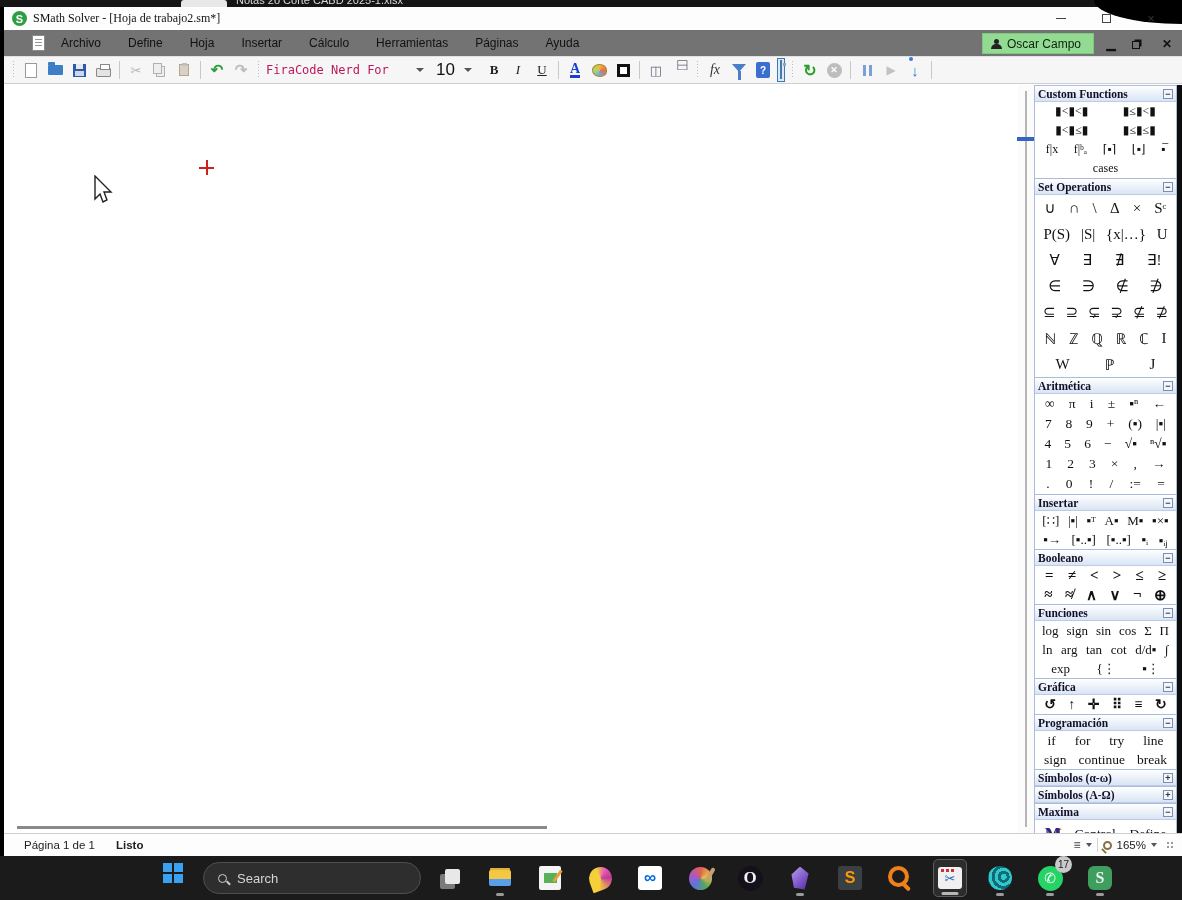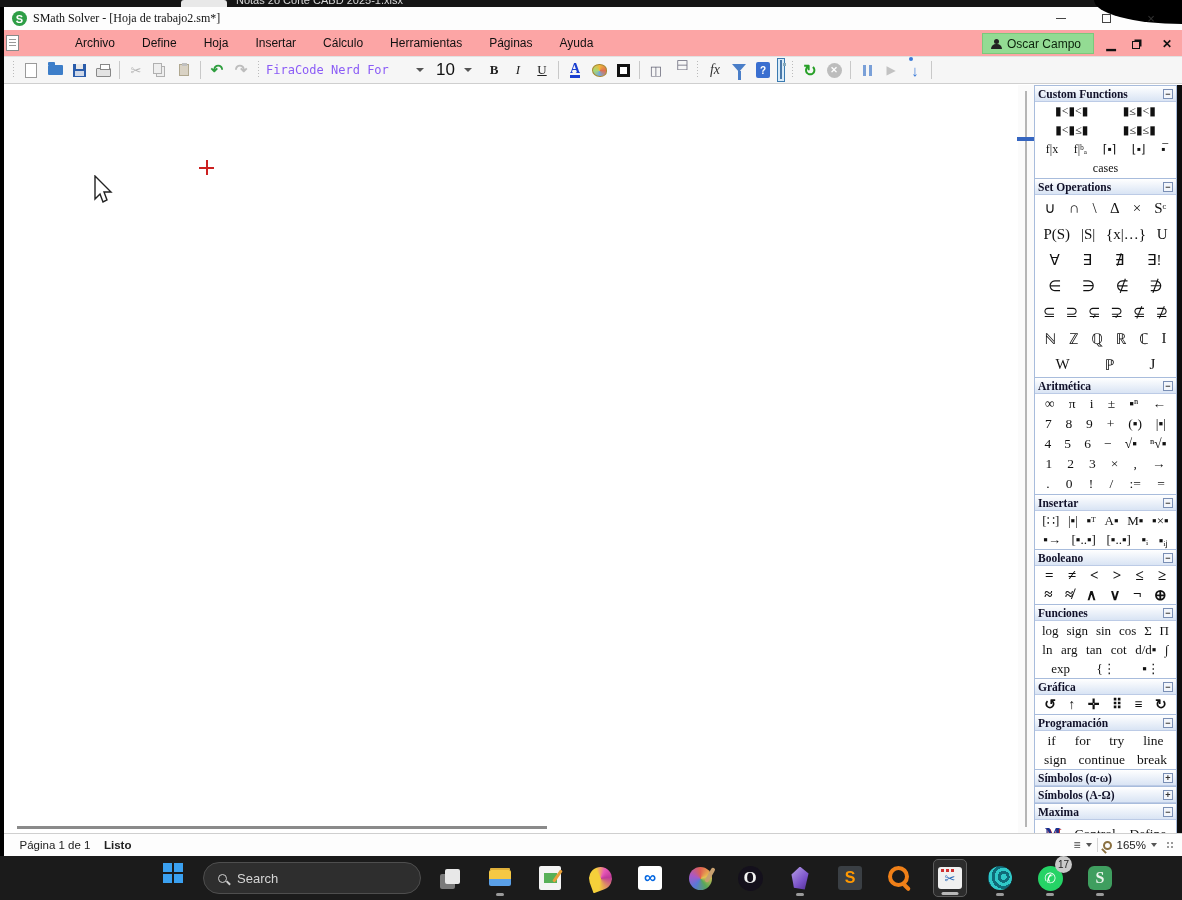--- a/index.html
+++ b/index.html
@@ -23,22 +23,22 @@
   .smath-logo { width:15px; height:15px; border-radius:50%; background:#2e9e46; color:#fff;
                 font-size:11px; font-weight:bold; display:inline-flex; align-items:center; justify-content:center; margin-right:6px; }
   .title-text { font-size:12px; color:#111;font-family:Liberation Serif, serif; }
   .win-controls { position:absolute; right:22px; top:2px; display:flex; gap:27px; z-index:6; }
   .win-btn { width:18px; height:18px; display:flex; align-items:center; justify-content:center;
              color:#333; font-size:13px; }
   .wb-max i { display:block; width:9px; height:9px; border:1px solid #444; }
   .wb-min i { display:block; width:10px; height:0; border-top:1px solid #444; }
 
   
-  .menubar { position:absolute; left:0; top:23px; width:100%; height:26px; background:#fca5a5;
-             display:flex; align-items:center; padding-left:2px;gap:40px; }
+  .menubar { position:absolute; left:0; top:23px; width:100%; height:26px; background:#737373;
+             display:flex; align-items:center; padding-left:28px; }
   .doc-icon { width:13px; height:16px; background:#fff; border:1px solid #8a8a8a; margin-right:14px; position:relative; }
   .doc-icon::after { content:""; position:absolute; left:2px; top:3px; width:7px; height:1px; background:#999;
                      box-shadow:0 3px 0 #999, 0 6px 0 #999; }
   .menu-item { font-size:12px; color:#111; margin-right:23px; padding:2px 2px; }
   .menu-right { position:absolute; right:8px; top:3px; display:flex; align-items:center; gap:10px; }
   .user-badge { background:#93db93; border:1px solid #7cc87c; height:21px; padding:0 12px 0 8px;
                 display:flex; align-items:center; gap:6px; font-size:12px; color:#0b220b; }
   .person-icon { width:10px; height:10px; position:relative; display:inline-block; }
   .person-icon::before { content:""; position:absolute; left:3px; top:0; width:5px; height:5px; border-radius:50%; background:#222; }
   .person-icon::after { content:""; position:absolute; left:0; top:5px; width:11px; height:5px; border-radius:5px 5px 0 0; background:#222; }
@@ -62,21 +62,21 @@
   .ic-save::after { content:""; position:absolute; left:2px; bottom:1px; width:9px; height:5px; background:#cfd8e8; }
   .ic-print { width:15px; height:9px; background:#e3e3e3; border:1px solid #888; border-radius:1px; position:relative; margin-top:4px; }
   .ic-print::before { content:""; position:absolute; left:3px; top:-5px; width:8px; height:4px; background:#fff; border:1px solid #888; }
   .g-cut { color:#b5b5b5; font-size:13px; }
   .ic-copy { width:9px; height:11px; border:1px solid #b0b0b0; background:#eee; box-shadow:3px 3px 0 -1px #eee, 3px 3px 0 0 #b0b0b0; margin:-3px 3px 0 -3px; }
   .ic-paste { width:10px; height:12px; background:#d9d2c4; border:1px solid #b0a890; position:relative; }
   .ic-paste::before { content:""; position:absolute; left:2px; top:-2px; width:5px; height:3px; background:#c0c0c0; }
   .g-undo { color:#2f9e3f; font-size:15px; font-weight:bold; }
   .g-redo { color:#bdbdbd; font-size:15px; font-weight:bold; }
   .font-combo { display:flex; align-items:center; margin:0 2px; }
-  .font-name { font-family:"DejaVu Sans Mono", monospace; font-size:12px; color:#8b5cf6; width:148px; overflow:hidden; white-space:nowrap; }
+  .font-name { font-family:"DejaVu Sans Mono", monospace; font-size:12px; color:#be185d; width:148px; overflow:hidden; white-space:nowrap; }
   .size-val { font-size:17px; color:#111; width:26px; }
   .dd-arrow { width:0; height:0; border-left:4px solid transparent; border-right:4px solid transparent; border-top:4px solid #555; margin:0 8px 0 2px; }
   .g-bold { font-size:13px; font-weight:bold; font-family:"Liberation Serif", serif; color:#222; }
   .g-italic { font-size:13px; font-style:italic; font-family:"Liberation Serif", serif; color:#222; }
   .g-under { font-size:13px; text-decoration:underline; font-family:"Liberation Serif", serif; color:#222; }
   .g-fontcolor { font-size:14px; font-weight:bold; font-family:"Liberation Serif", serif; color:#1a3fd0; border-bottom:3px solid #1a3fd0; line-height:13px; }
   .ic-palette { width:15px; height:13px; border-radius:50% 50% 45% 55%; background:conic-gradient(#f0b83a,#e07050,#76a8d8,#a8d876,#f0b83a); border:1px solid #a88830; }
   .ic-border { width:13px; height:13px; border:3px solid #111; background:#fff; }
   .g-hspace,.g-vspace { color:#667; font-size:13px; }
   .g-vspace { display:inline-block; transform:rotate(90deg); }
@@ -132,21 +132,21 @@
   .palette-funciones .pal-row { min-height:19px; }
   .palette-gr-fica .pal-row { font-size:14px; font-weight:bold; }
   .palette-programaci-n .pal-row { font-size:13.5px; }
   .palette-maxima .pal-row { min-height:28px; font-size:13.5px; }
   .palette-maxima .pal-btn:first-child { font-weight:bold; font-size:17px; color:#1a2f8f;
         text-shadow:1px 1px 0 #c02020; font-family:"Liberation Serif", serif; }
 
   
   .statusbar { position:absolute; left:0; top:826px; width:100%; height:23px; background:#fdfdfd;
                border-top:1px solid #cfcfcf; display:flex; align-items:center; font-size:11.5px; color:#222; }
-  .sb-page { margin-left:8px; width:86px;text-align:center; }
+  .sb-page { margin-left:20px; width:86px; }
   .sb-status { margin-left:6px;font-weight:bold; }
   .sb-right { position:absolute; right:8px; display:flex; align-items:center; gap:5px; }
   .sb-sep { width:1px; height:14px; background:#d5d5d5; }
   .g-lines { font-size:12px; color:#444; }
   .sb-dd { width:0; height:0; border-left:3.5px solid transparent; border-right:3.5px solid transparent; border-top:4px solid #555; }
   .mag { width:9px; height:9px; border:2px solid #8a7040; border-radius:50%; position:relative; }
   .mag::after { content:""; position:absolute; left:-4px; top:7px; width:6px; height:2px; background:#8a7040; transform:rotate(45deg); }
   .sb-grip { width:8px; height:8px; background:radial-gradient(circle 1.2px, #999 99%, transparent) 0 0/4px 4px; margin-left:4px; }
 
   

